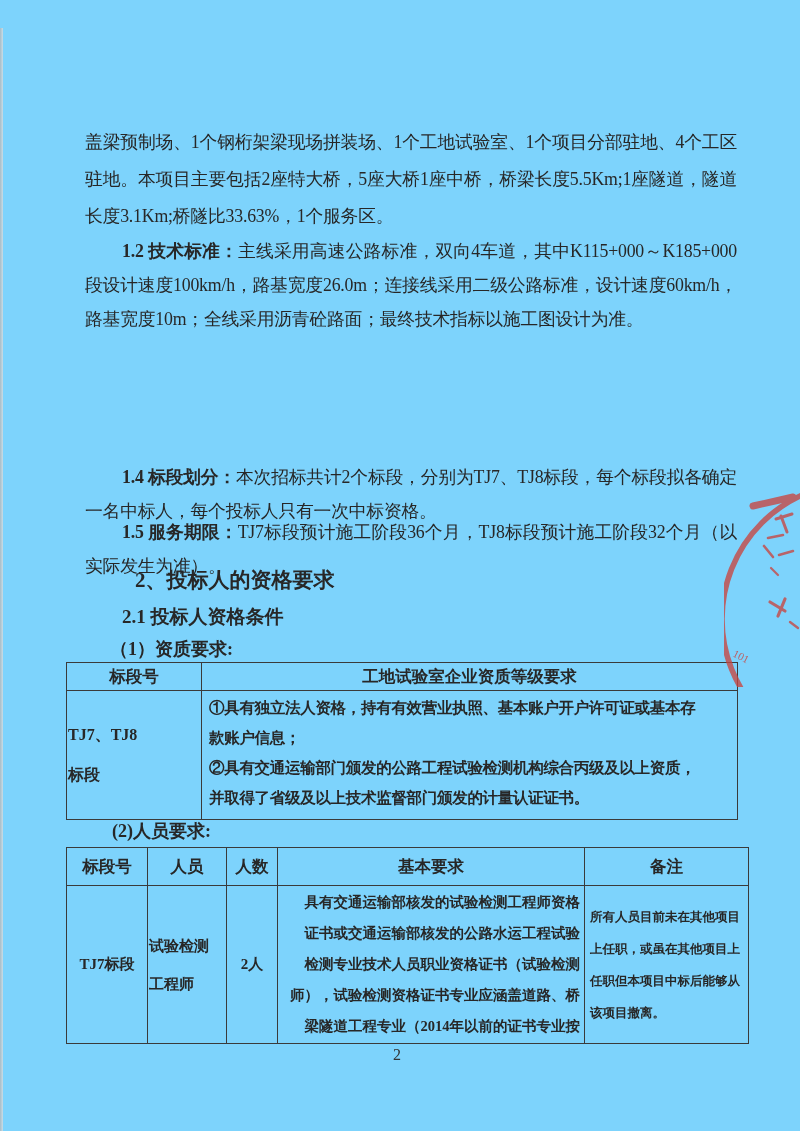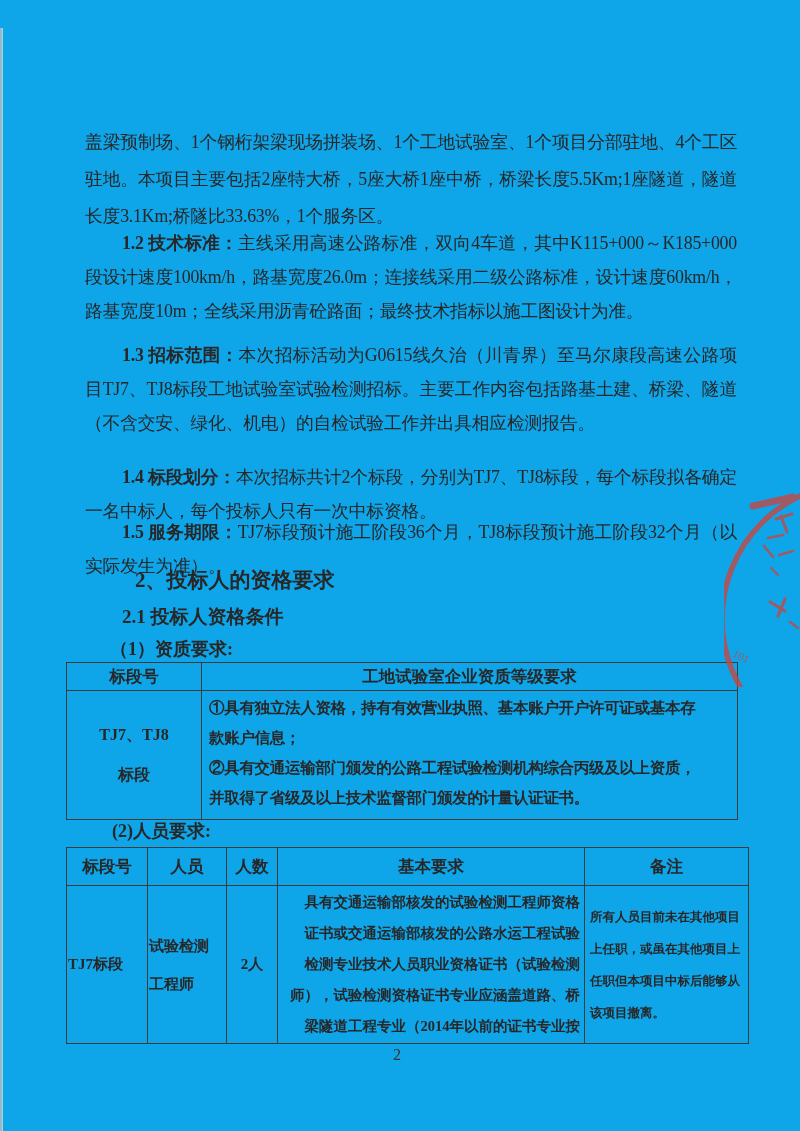--- a/index.html
+++ b/index.html
@@ -1,18 +1,18 @@
 <!DOCTYPE html>
 <html><head>
 <meta charset="utf-8">
 <style>
   html,body{margin:0;padding:0;background:#e8e8e8;}
   .page{
     position:relative;width:800px;height:1131px;margin:0 auto;
-    background:#0ea5e9;overflow:hidden;
+    background:#7dd3fc;overflow:hidden;
     font-family:"Liberation Serif","DejaVu Serif",serif;
     color:#272727;
   }
   .scan-edge{position:absolute;left:0;top:28px;bottom:0;width:3px;
     background:linear-gradient(to right,#b5b5b5,#e0e0e0);opacity:.75;}
   
   .para{
     position:absolute;left:85px;width:652px;
     font-size:17.8px;letter-spacing:-0.2px;line-height:34px;
     text-align:justify;text-justify:inter-ideograph;
@@ -28,27 +28,27 @@
   }
   .sublabel{
     position:absolute;font-size:18px;font-weight:bold;line-height:22px;
   }
   
   table{border-collapse:collapse;table-layout:fixed;position:absolute;}
   td,th{border:1.6px solid #3a3a3a;font-weight:bold;overflow:hidden;}
   .t1{left:66px;top:662px;width:671px;}
   .t1 th{height:27px;font-size:16.5px;text-align:center;vertical-align:middle;padding:0;}
   .t1 td{height:124px;vertical-align:middle;}
-  .t1 .cell-section{text-align:center;font-size:16px;line-height:40px;}
+  .t1 .cell-section{text-align:left;font-size:16px;line-height:40px;}
   .t1 .cell-req{font-size:15.5px;line-height:30px;letter-spacing:-0.3px;
     padding:2px 6px 2px 7px;vertical-align:top;text-align:left;margin-top:12px;}
   .t2{left:66px;top:847px;width:682px;}
   .t2 th{height:37px;font-size:16.5px;text-align:center;vertical-align:middle;padding:0;}
   .t2 td{height:155px;vertical-align:middle;}
-  .t2 .cell-section{font-size:15px;}
+  .t2 .cell-section{text-align:center;font-size:15px;}
   .t2 .cell-role{text-align:left;font-size:15px;line-height:38px;}
   .t2 .cell-count{text-align:center;font-size:15px;margin-left:28px;}
   .t2 .cell-req{font-size:14.5px;line-height:31px;padding:1px 4px 0 6px;
     vertical-align:top;text-align:right;}
   .t2 .cell-note{font-size:12.5px;line-height:32px;padding:0 4px 0 5px;
     vertical-align:middle;text-align:left;}
   .page-number{
     position:absolute;left:0;top:1046px;width:794px;text-align:center;
     font-size:16px;color:#333;
   }
@@ -56,23 +56,22 @@
 </style>
 </head>
 <body>
 
 <div class="page">
 
   <div class="scan-edge"></div>
 
   <p class="para first" style="top:106px">盖梁预制场、1个钢桁架梁现场拼装场、1个工地试验室、1个项目分部驻地、4个工区驻地。本项目主要包括2座特大桥，5座大桥1座中桥，桥梁长度5.5Km;1座隧道，隧道长度3.1Km;桥隧比33.63%，1个服务区。</p>
 
-  <p class="para sec" style="top:208px"><b>1.2 技术标准：</b><span>主线采用高速公路标准，双向4车道，其中K115+000～K185+000段设计速度100km/h，路基宽度26.0m；连接线采用二级公路标准，设计速度60km/h，路基宽度10m；全线采用沥青砼路面；最终技术指标以施工图设计为准。</span></p>
+  <p class="para sec" style="top:216px"><b>1.2 技术标准：</b><span>主线采用高速公路标准，双向4车道，其中K115+000～K185+000段设计速度100km/h，路基宽度26.0m；连接线采用二级公路标准，设计速度60km/h，路基宽度10m；全线采用沥青砼路面；最终技术指标以施工图设计为准。</span></p>
 
-  <p class="para sec" style="top:320px"><b>1.3 招标范围：</b><span>本次招标活动为G0615线久治（川青界）至马尔康段高速公路项目TJ7、TJ8标段工地试验室试验检测招标。主要工作内容包括路基土建、桥梁、隧道（不含交安、绿化、机电）的自检试验工作并出具相应检测报告。</span></p>
 
   <p class="para sec" style="top:442px"><b>1.4 标段划分：</b><span>本次招标共计2个标段，分别为TJ7、TJ8标段，每个标段拟各确定一名中标人，每个投标人只有一次中标资格。</span></p>
 
   <p class="para sec" style="top:497px"><b>1.5 服务期限：</b><span>TJ7标段预计施工阶段36个月，TJ8标段预计施工阶段32个月（以实际发生为准）。</span></p>
 
   <div class="h2" style="top:567px">2、投标人的资格要求</div>
 
   <div class="h21" style="top:605px">2.1 投标人资格条件</div>
 
   <div class="sublabel" style="left:110px;top:638px">（1）资质要求:</div>

